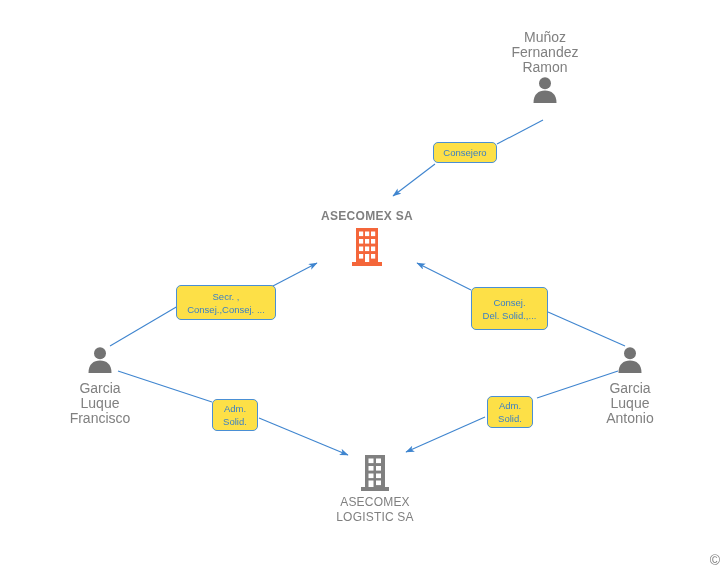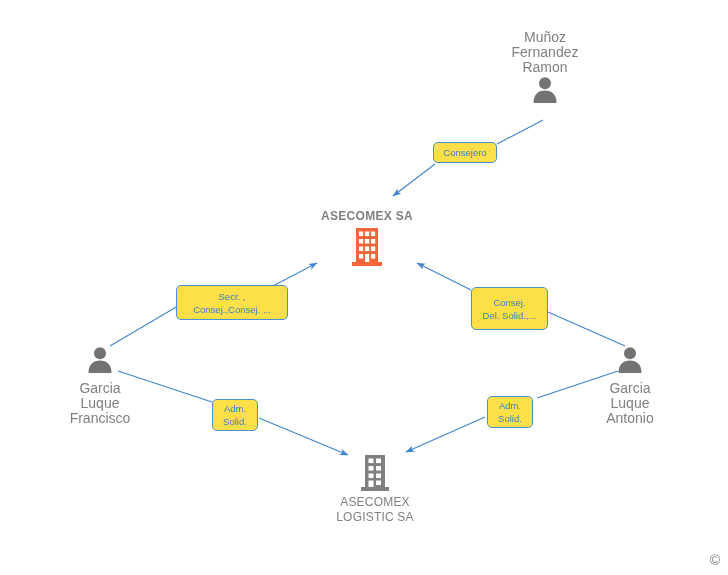--- a/index.html
+++ b/index.html
@@ -210,21 +210,21 @@
         <rect x="15" y="25.5" width="5" height="4.6"></rect>
       </g>
     </svg>
   </span>
   <div class="node-label" style="">ASECOMEX
 LOGISTIC SA</div>
 </div>
 
 <div class="edge-label" style="left:433px; top:142px; width:64px; height:21px;">Consejero</div>
 
-<div class="edge-label" style="left:176px; top:285px; width:112px; height:35px;">Secr. ,
+<div class="edge-label" style="left:176px; top:285px; width:100px; height:35px;">Secr. ,
 Consej.,Consej. ...</div>
 
 <div class="edge-label" style="left:471px; top:287px; width:77px; height:43px;">Consej.
 Del. Solid.,...</div>
 
 <div class="edge-label" style="left:212px; top:399px; width:46px; height:32px;">Adm.
 Solid.</div>
 
 <div class="edge-label" style="left:487px; top:396px; width:46px; height:32px;">Adm.
 Solid.</div>

